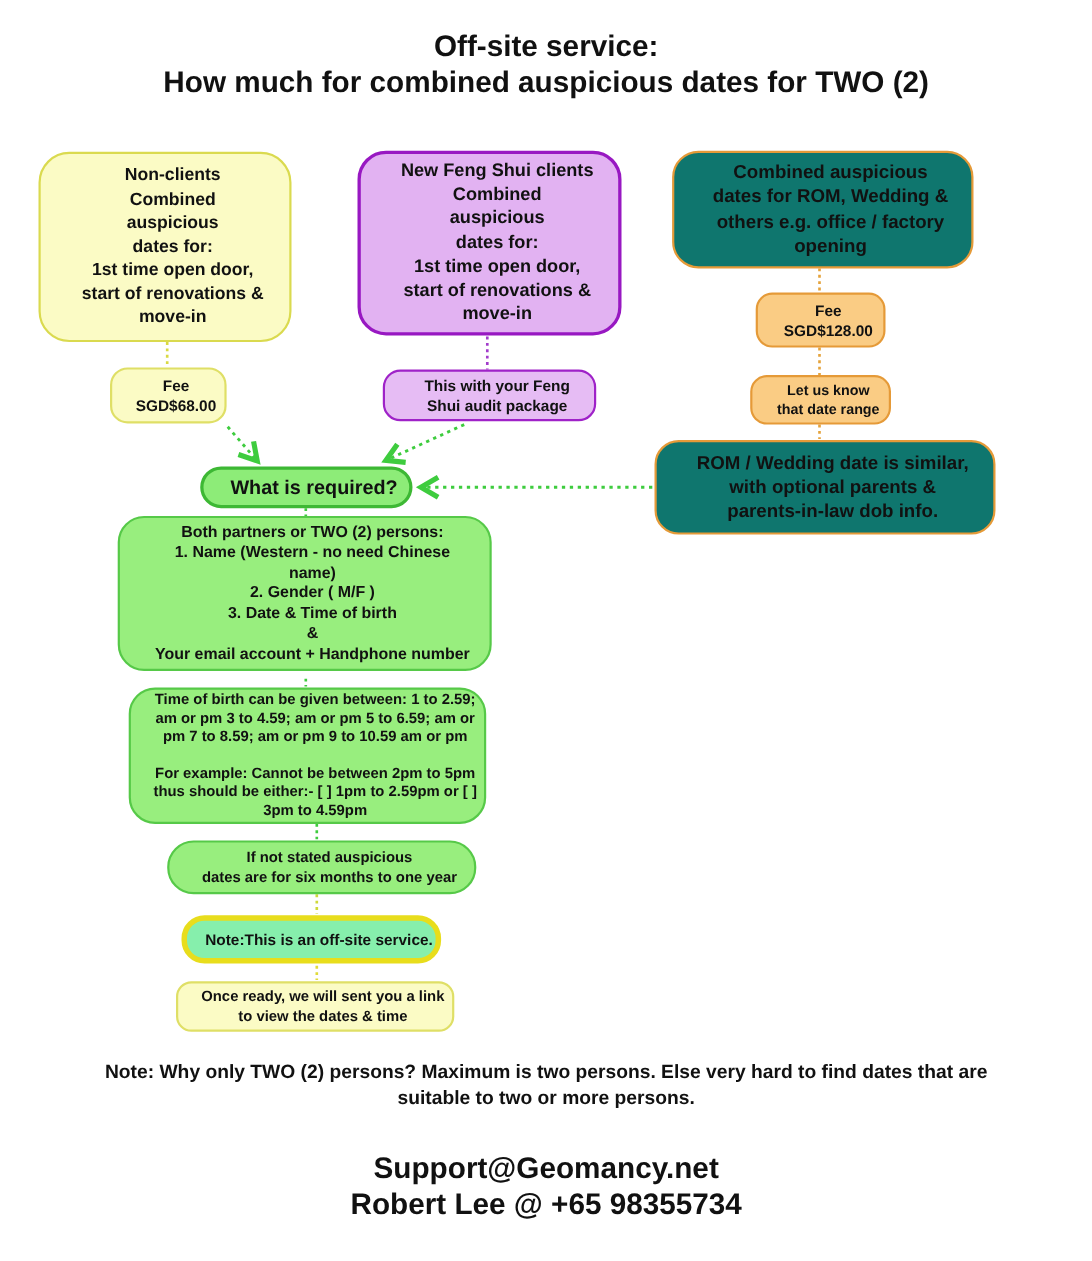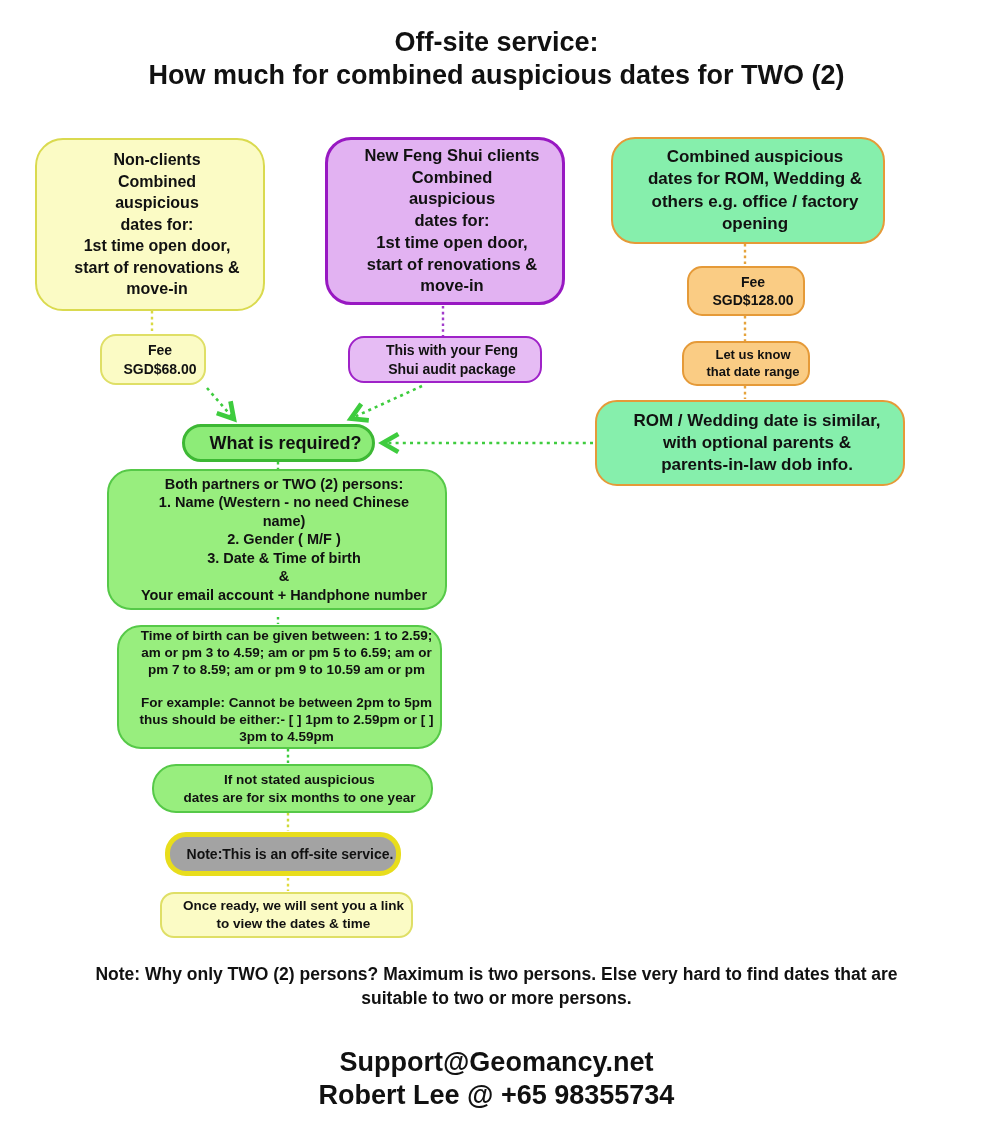--- a/index.html
+++ b/index.html
@@ -8,25 +8,25 @@
   .connectors{position:absolute;left:0;top:0;z-index:0;pointer-events:none;}
   .title{position:absolute;left:0;top:26px;width:100%;text-align:center;font-weight:bold;
          font-size:27px;line-height:1.22;z-index:1;}
   .box{position:absolute;z-index:1;display:flex;align-items:center;justify-content:center;
        text-align:center;font-weight:bold;box-sizing:border-box;padding-left:14px;}
   .box > span{white-space:pre-line;display:block;width:100%;}
   .yellow{background:#FBFBC5;border:2.5px solid #DADA4F;border-radius:28px;}
   .yellow-sm{background:#FBFBC5;border:2px solid #DFDF66;border-radius:16px;}
   .purple{background:#E2B2F2;border:3px solid #9818C2;border-radius:26px;}
   .purple-sm{background:#E6BCF4;border:2.5px solid #9F22C8;border-radius:16px;}
-  .orange{background:#86efac;border:2.5px solid #E59A38;border-radius:24px;}
+  .orange{background:#0f766e;border:2.5px solid #E59A38;border-radius:24px;}
   .orange-sm{background:#FACC84;border:2px solid #E59A38;border-radius:15px;}
   .green{background:#98EE7E;border:2.5px solid #56C948;border-radius:24px;}
   .green-pill{background:#8DEC78;border:3px solid #3DB834;border-radius:19px;}
-  .note-box{background:#a3a3a3;border:5.5px solid #E8DD1C;border-radius:21px;}
+  .note-box{background:#86efac;border:5.5px solid #E8DD1C;border-radius:21px;}
   .footer-note{position:absolute;left:0;top:963px;width:100%;text-align:center;font-weight:bold;
                font-size:17.5px;line-height:1.35;white-space:pre-line;z-index:1;}
   .contact{position:absolute;left:0;top:1046px;width:100%;text-align:center;font-weight:bold;
            font-size:27px;line-height:1.22;z-index:1;}
 </style>
 </head>
 <body>
 
 <div class="page">
 

